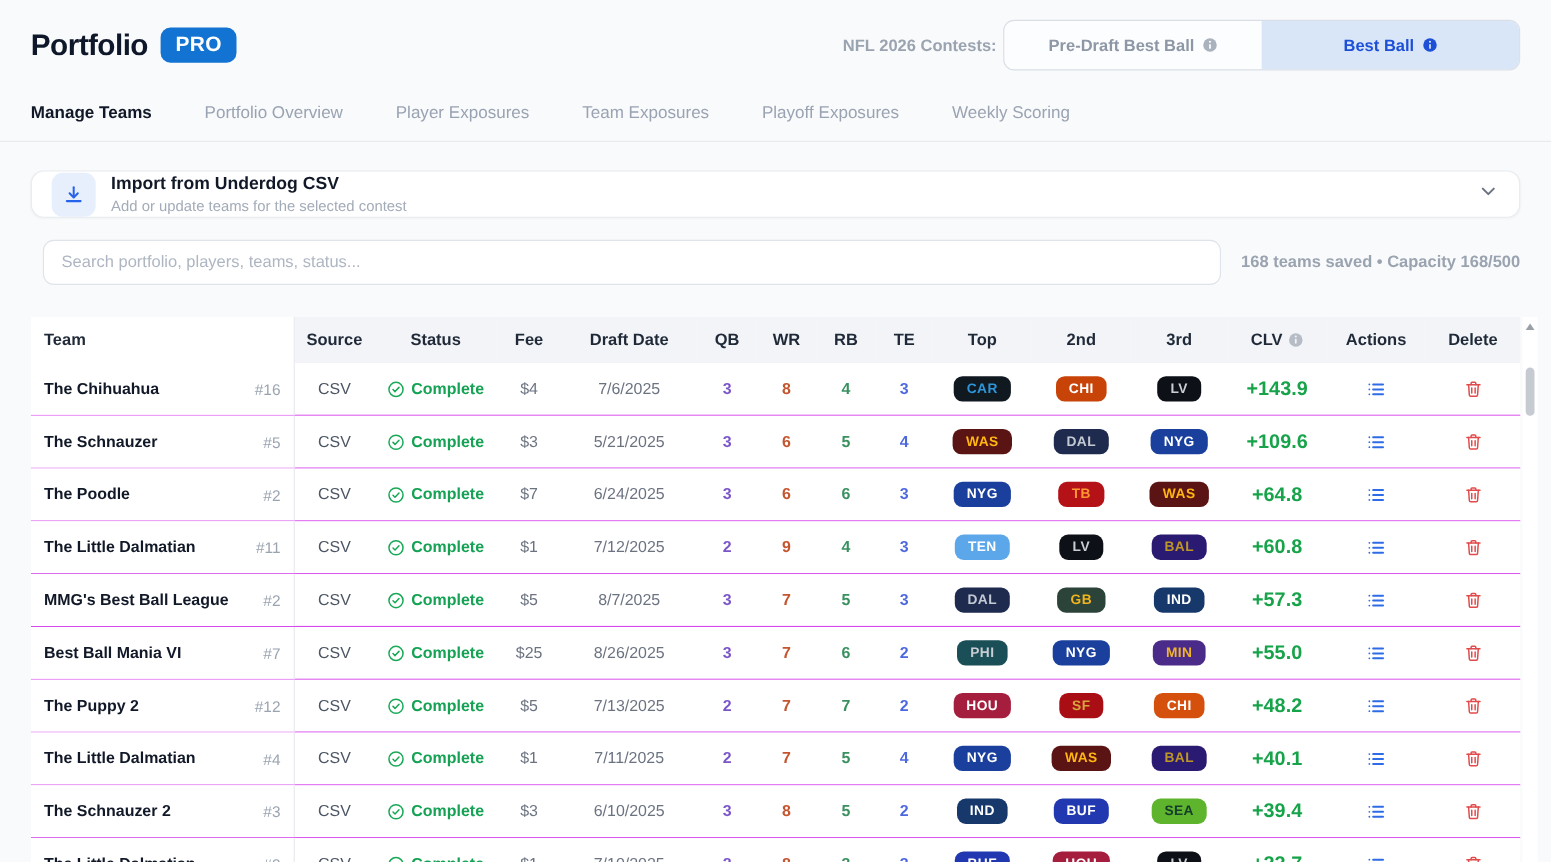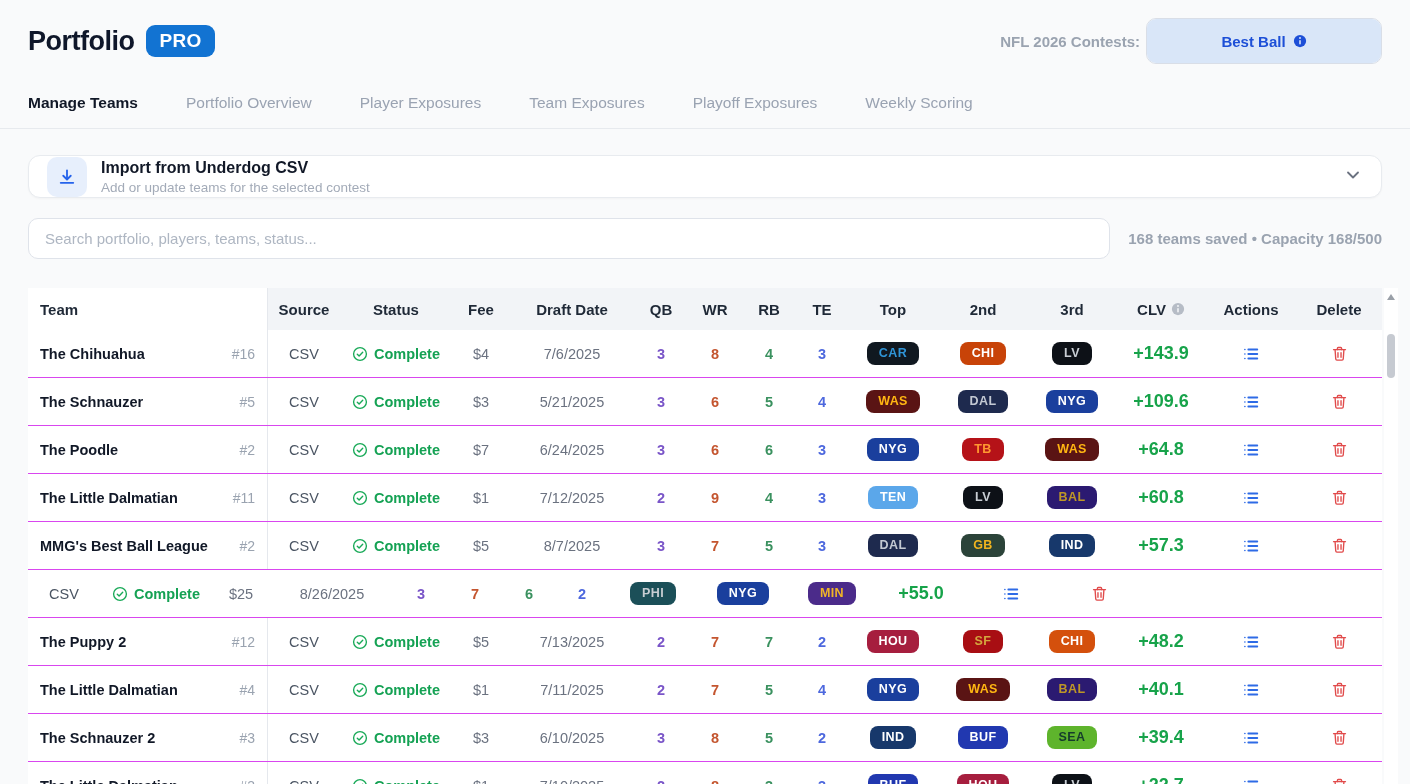--- a/index.html
+++ b/index.html
@@ -28,21 +28,21 @@
   
   .import-card { margin:26px 28px 0; height:43px; background:#fff; border:1px solid #e8ebef; border-radius:12px; display:flex; align-items:center; padding:0 18px; box-shadow:0 1px 2px rgba(16,24,40,.03); cursor:pointer; }
   .import-icon { width:40px; height:40px; background:#e7effc; border-radius:10px; display:flex; align-items:center; justify-content:center; flex:0 0 auto; }
   .import-texts { margin-left:14px; flex:1; }
   .import-title { font-size:16px; font-weight:700; color:#111827; line-height:1.25; }
   .import-sub { font-size:13.5px; color:#a3abb8; margin-top:2px; }
   .chevron { color:#6b7280; flex:0 0 auto; }
 
   
   .search-row { margin:20px 28px 0; display:flex; align-items:center; gap:18px; }
-  .search-input { flex:1; height:41px; border:1px solid #dfe3ea; border-radius:10px; background:#fff; padding:4px 16px; font-size:15px; font-family:"Liberation Sans",sans-serif; color:#374151; outline:none; }
+  .search-input { flex:1; height:41px; border:1px solid #dfe3ea; border-radius:10px; background:#fff; padding:4px 16px; font-size:15px; font-family:"Liberation Sans",sans-serif; color:#374151; outline:none;margin-left:11px; }
   .search-input::placeholder { color:#aeb6c2; }
   .capacity { font-size:15px; font-weight:600; color:#9aa3b0; white-space:nowrap; }
 
   
   .table-wrap { position:absolute; left:28px; top:288px; width:1370px; bottom:0; overflow:hidden; }
   .table-content { width:1354px; }
   .trow, .thead { display:flex; align-items:center; }
   .thead { height:42px; font-size:15px; font-weight:700; color:#1f2937; }
   .thead .cell { background:#f2f4f7; height:100%; display:flex; align-items:center; justify-content:center; }
   .thead .c-team { background:#fff; justify-content:flex-start; }
@@ -84,20 +84,30 @@
 <div class="app">
 
   <div class="topbar">
     <div class="logo-wrap">
       <span class="logo-text">Portfolio</span>
       <span class="pro-badge">PRO</span>
     </div>
     <div class="contests">
       <span class="contests-label">NFL 2026 Contests:</span>
       <div class="toggle">
+        <div class="toggle-seg">
+          <span>Pre-Draft Best Ball</span>
+          <span class="info-i">
+            <svg width="14" height="14" viewBox="0 0 16 16">
+                <circle cx="8" cy="8" r="7" fill="#aab2bd"></circle>
+                <rect x="7.1" y="6.9" width="1.8" height="5" rx="0.9" fill="#fff"></rect>
+                <circle cx="8" cy="4.5" r="1.1" fill="#fff"></circle>
+              </svg>
+          </span>
+        </div>
         <div class="toggle-seg active">
           <span>Best Ball</span>
           <span class="info-i">
             <svg width="14" height="14" viewBox="0 0 16 16">
                 <circle cx="8" cy="8" r="7" fill="#1d4fd7"></circle>
                 <rect x="7.1" y="6.9" width="1.8" height="5" rx="0.9" fill="#d9e6f8"></rect>
                 <circle cx="8" cy="4.5" r="1.1" fill="#d9e6f8"></circle>
               </svg>
           </span>
         </div>
@@ -411,20 +421,24 @@
         <svg width="17" height="17" viewBox="0 0 20 20" fill="none" stroke="#e14b4b" stroke-width="1.6" stroke-linecap="round" stroke-linejoin="round">
                   <path d="M3 5.5h14"></path>
                   <path d="M7.5 5.5V4a1 1 0 0 1 1-1h3a1 1 0 0 1 1 1v1.5"></path>
                   <path d="M4.8 5.5l.8 11a1.4 1.4 0 0 0 1.4 1.3h6a1.4 1.4 0 0 0 1.4-1.3l.8-11"></path>
                   <path d="M8.2 9v5.5M11.8 9v5.5"></path>
                 </svg>
       </span>
     </div>
   </div>
           <div class="trow">
+    <div class="cell c-team">
+      <span class="tname">Best Ball Mania VI</span>
+      <span class="tnum">#7</span>
+    </div>
     <div class="cell c-source src">CSV</div>
     <div class="cell c-status">
       <svg width="16" height="16" viewBox="0 0 20 20" fill="none" stroke="#18a957" stroke-width="1.7" stroke-linecap="round" stroke-linejoin="round">
                 <circle cx="10" cy="10" r="8"></circle>
                 <path d="M6.6 10.2l2.3 2.3 4.5-4.8"></path>
               </svg>
       <span class="status-txt">Complete</span>
     </div>
     <div class="cell c-fee">$25</div>
     <div class="cell c-date">8/26/2025</div>

